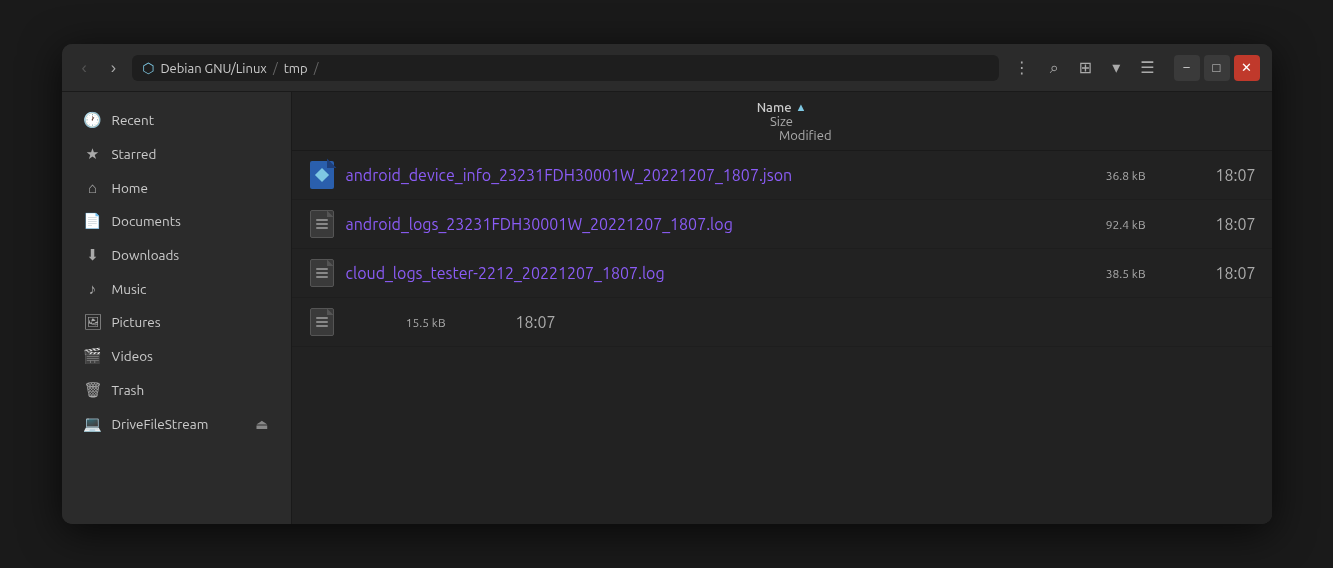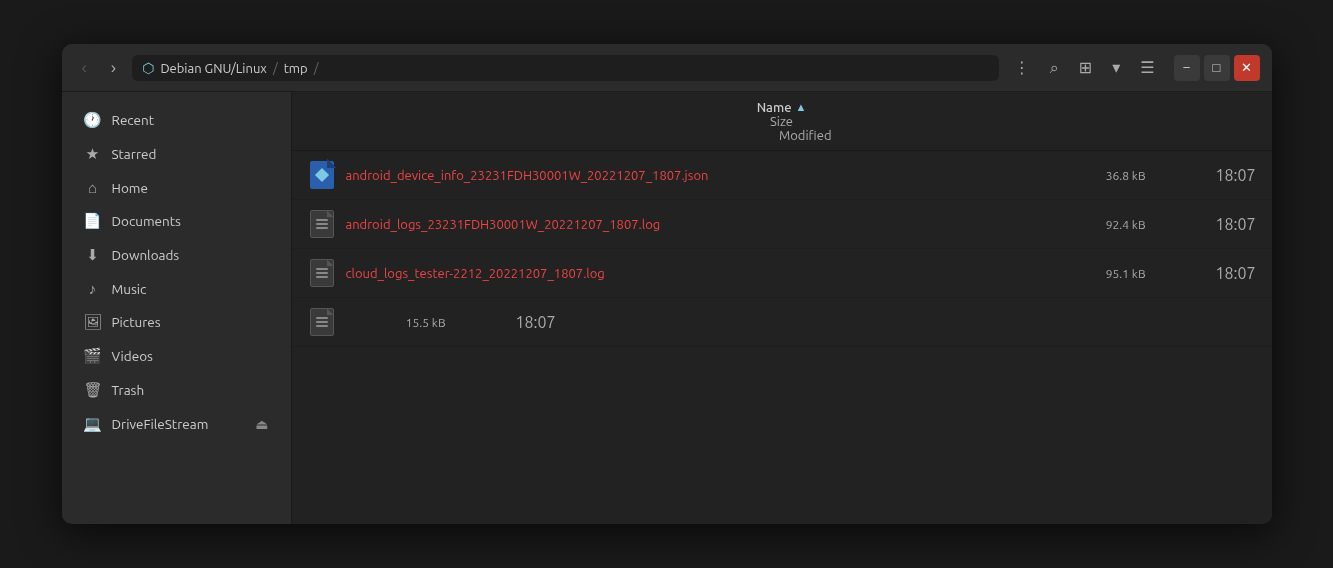--- a/index.html
+++ b/index.html
@@ -234,22 +234,22 @@
       clip-path: polygon(0 0, 100% 100%, 0 100%);
     }
     .log-line {
       width: 12px;
       height: 2px;
       background: #888;
       border-radius: 1px;
     }
     .file-name {
       flex: 1;
-      color: #ef4444;
-      font-size: 13px;
+      color: #8b5cf6;
+      font-size: 16px;
     }
     .file-size {
       width: 100px;
       text-align: right;
       color: #aaa;
       font-size: 12px;
     }
     .file-modified {
       width: 100px;
       text-align: right;
@@ -377,21 +377,21 @@
 
         <div class="file-row">
           <div class="file-icon">
             <div class="log-file">
               <div class="log-line"></div>
               <div class="log-line"></div>
               <div class="log-line"></div>
             </div>
           </div>
           <span class="file-name">cloud_logs_tester-2212_20221207_1807.log</span>
-          <span class="file-size">95.1 kB</span>
+          <span class="file-size">38.5 kB</span>
           <span class="file-modified">18:07</span>
         </div>
 
         <div class="file-row">
           <div class="file-icon">
             <div class="log-file">
               <div class="log-line"></div>
               <div class="log-line"></div>
               <div class="log-line"></div>
             </div>

